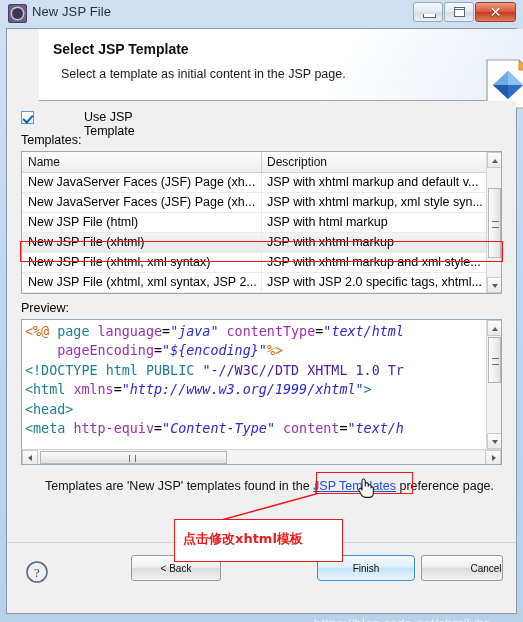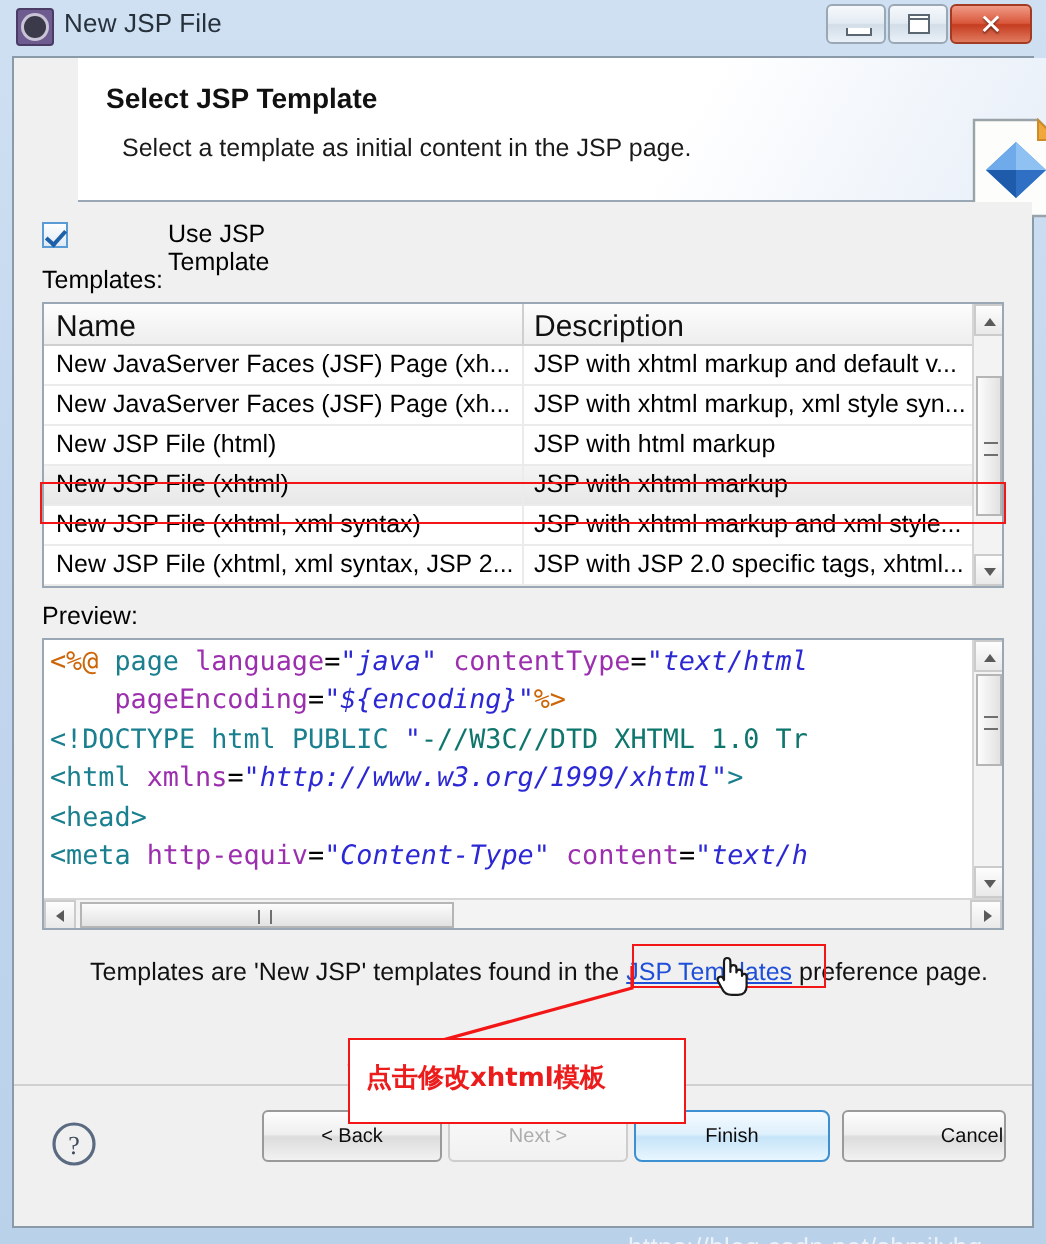--- a/index.html
+++ b/index.html
@@ -100,21 +100,21 @@
   #table{
     position:absolute;left:14px;top:50px;width:481px;height:143px;
     border:1px solid #9aa8b5;background:#fff;box-sizing:border-box;overflow:hidden;
   }
   #thead{
     position:absolute;left:0;top:0;width:481px;height:21px;
     background:linear-gradient(180deg,#fdfdfd,#eeeeee);
     border-bottom:1px solid #cfcfcf;box-sizing:border-box;
   }
   #thead .th{
-    position:absolute;top:3px;font-size:15px;color:#111;
+    position:absolute;top:3px;font-size:12px;color:#111;
   }
   #th-name{left:6px;}
   #th-desc{left:245px;}
   #col-sep{position:absolute;left:239px;top:0;width:1px;height:21px;background:#cfcfcf;}
   #rows{position:absolute;left:0;top:21px;width:466px;height:121px;}
   .row{position:relative;height:20px;border-bottom:1px solid #ebebeb;box-sizing:border-box;}
   .row .c-name{position:absolute;left:6px;top:2px;font-size:12.5px;white-space:nowrap;overflow:hidden;width:228px;}
   .row .c-desc{position:absolute;left:245px;top:2px;font-size:12.5px;white-space:nowrap;overflow:hidden;width:215px;}
   .row.selected{background:linear-gradient(180deg,#f4f4f4,#e8e8e8);}
   .row .vsep{position:absolute;left:239px;top:0;width:1px;height:100%;background:#ebebeb;}
@@ -154,21 +154,21 @@
   }
   #code{
     position:absolute;left:3px;top:2px;width:458px;
     font-family:"DejaVu Sans Mono","Liberation Mono",monospace;
     font-size:13.4px;line-height:19.4px;white-space:pre;
   }
   .c-dir{color:#cd6608;}
   .c-tag{color:#1a7f8e;}
   .c-attr{color:#9b2fae;}
   .c-val{color:#2b28d4;font-style:italic;}
-  .c-plain{color:#0f766e;text-align:right;}
+  .c-plain{color:#4c1d95;text-align:right;}
   .c-quote{color:#2b28d4;}
   #pv-vsb{
     position:absolute;right:0;top:0;width:15px;height:129px;
     background:#f3f3f3;border-left:1px solid #d6d6d6;box-sizing:border-box;
   }
   #pvv-thumb{
     position:absolute;left:1px;top:17px;width:13px;height:46px;
     background:linear-gradient(90deg,#fcfcfc,#e2e2e2);border:1px solid #b5b5b5;box-sizing:border-box;
   }
   #pvv-thumb::after{
@@ -362,21 +362,20 @@
     </div>
 
     <div id="sep-line"></div>
 
     <div id="buttonbar">
       <svg id="help-icon" viewBox="0 0 24 24">
         <circle cx="12" cy="12" r="10" fill="none" stroke="#5a6a80" stroke-width="1.6"></circle>
         <text x="12" y="17" font-size="13" font-family="Liberation Serif, serif" fill="#3f4b5c" text-anchor="middle">?</text>
       </svg>
       <div class="dlgbtn" id="btn-back">&lt; Back</div>
-      <div class="dlgbtn" id="btn-next">Next &gt;</div>
       <div class="dlgbtn" id="btn-finish">Finish</div>
       <div class="dlgbtn" id="btn-cancel">Cancel</div>
     </div>
   </div>
 
   <svg id="ann-svg">
     <polyline points="174,533 316,494 316,483" fill="none" stroke="#f21616" stroke-width="1.6"></polyline>
   </svg>
   <div id="link-box"></div>
   <div id="ann-box">

